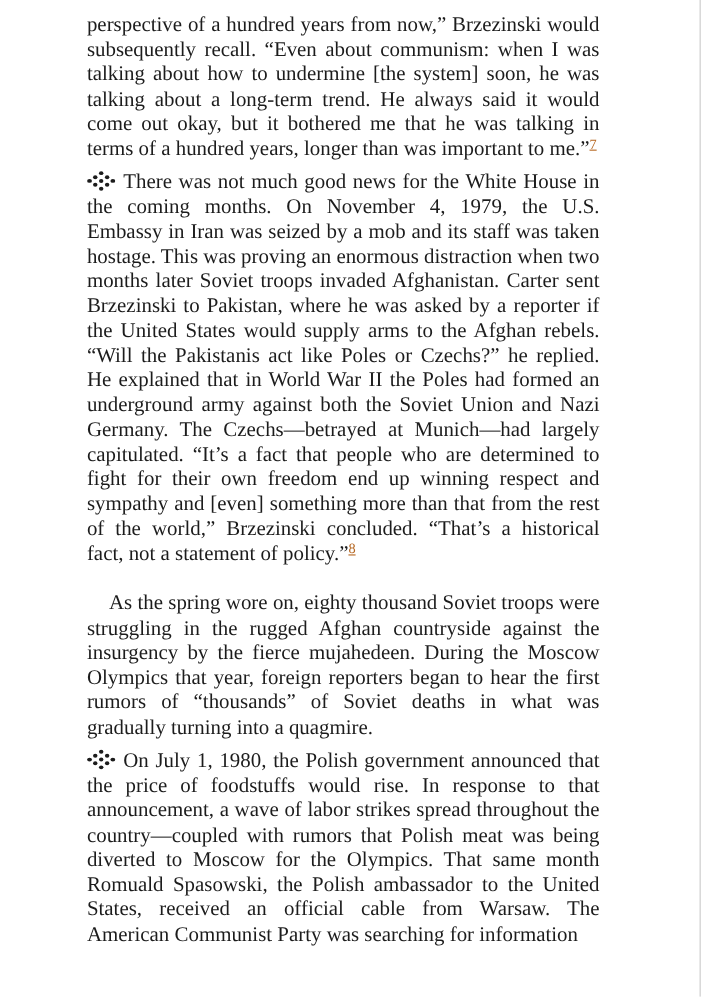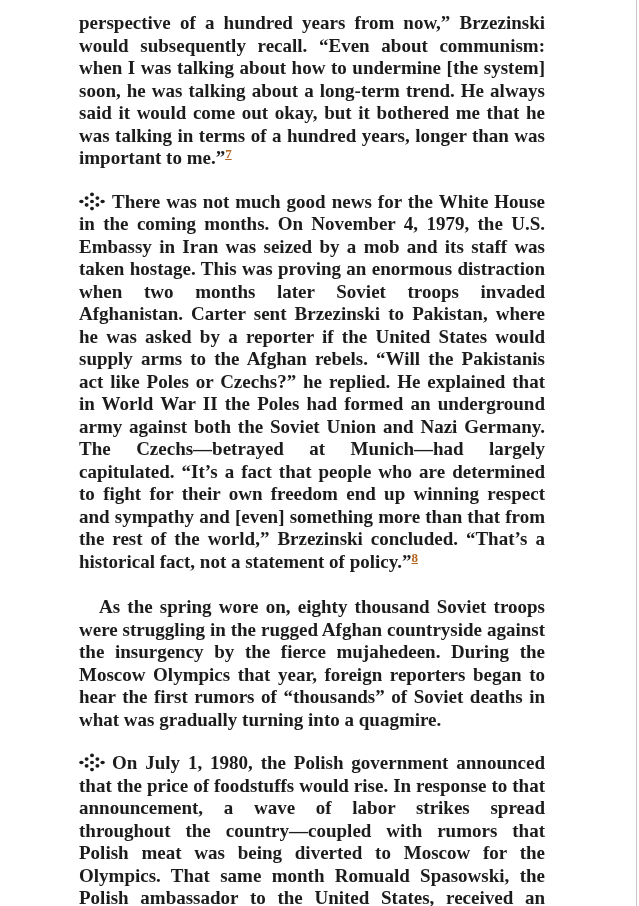--- a/index.html
+++ b/index.html
@@ -21,24 +21,23 @@
     left: 79px;
     width: 466px;
   }
   .para {
     margin: 0;
     font-size: 19px;
     line-height: 22.5px;
     text-align: justify;
     text-justify: inter-word;
     color: #1c1c1c;
-    font-weight: bold;
   }
   .para.section-break {
-    margin-top: 21px;
+    margin-top: 8px;
   }
   .para.indented {
     text-indent: 20px;
     margin-top: 23px;
   }
   .ornament {
     display: inline-block;
     width: 26px;
     height: 19px;
     vertical-align: -3px;

